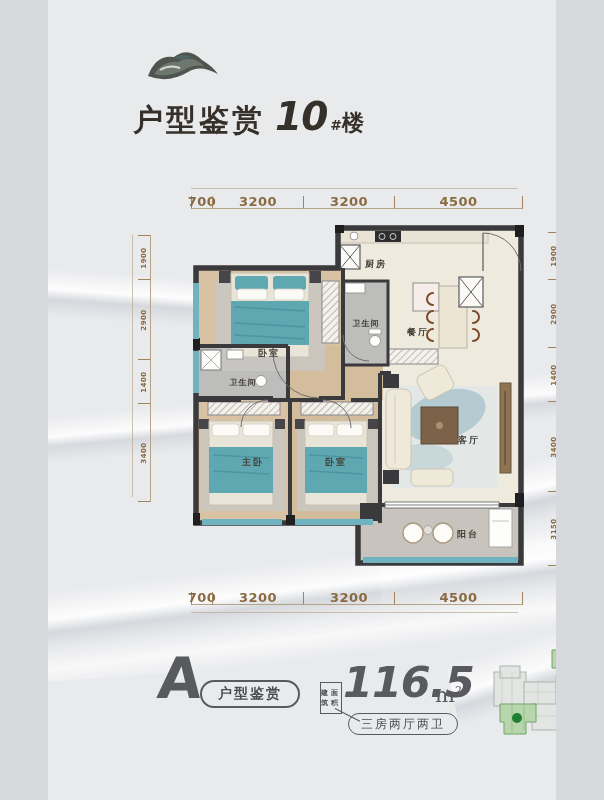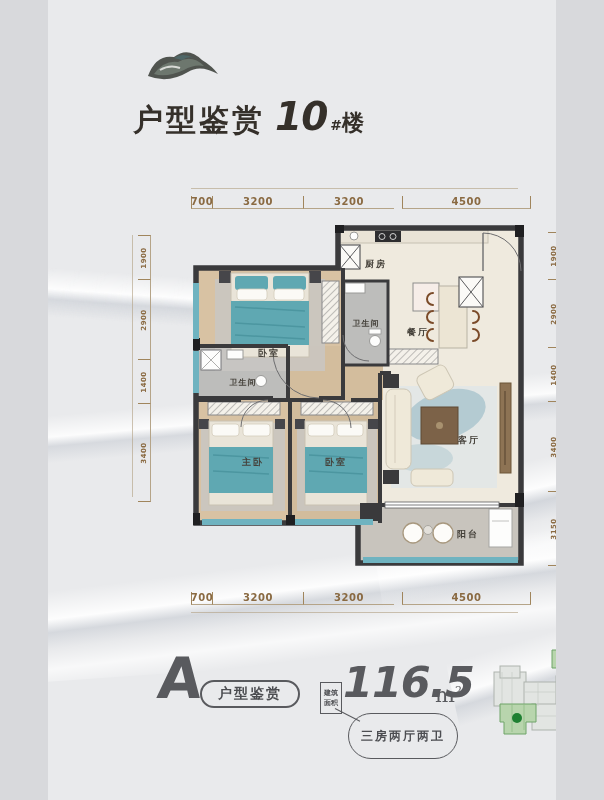--- a/index.html
+++ b/index.html
@@ -24,22 +24,22 @@
   .title{position:absolute;left:85px;top:94px;white-space:nowrap;color:#35302a;}
   .title .t-main{font-size:30px;font-weight:bold;letter-spacing:3px;}
   .title .t-num{font-size:39px;font-weight:bold;font-style:italic;margin-left:10px;letter-spacing:-1px;}
   .title .t-hash{font-size:14px;font-weight:bold;margin-left:3px;}
   .title .t-suffix{font-size:22px;font-weight:bold;}
 
   
   .dim-row{position:absolute;display:flex;height:13px;}
   .dim-row .seg{position:relative;display:flex;align-items:center;justify-content:center;
       border-left:1px solid #a0855c;border-bottom:1px solid #b5a488;}
-  .dim-row .seg:last-child{border-right:1px solid #a0855c;margin-left:8px;}
-  .dim-row .seg span{font-size:10px;font-weight:bold;color:#8a6a42;letter-spacing:.5px;transform:translateY(-1px);}
+  .dim-row .seg:last-child{border-right:1px solid #a0855c;}
+  .dim-row .seg span{font-size:13px;font-weight:bold;color:#8a6a42;letter-spacing:.5px;transform:translateY(-1px);}
   .dim-outer-h{position:absolute;height:0;border-top:1px solid rgba(182,164,136,.65);}
   .dim-outer-v{position:absolute;width:0;border-left:1px solid rgba(182,164,136,.65);}
   .dim-col{position:absolute;display:flex;flex-direction:column;width:13px;}
   .dim-col .seg{position:relative;border-top:1px solid #a0855c;border-right:1px solid #b5a488;}
   .dim-col .seg:last-child{border-bottom:1px solid #a0855c;}
   .dim-col .seg span{position:absolute;left:50%;top:50%;transform:translate(-50%,-50%) rotate(-90deg);
       font-size:7px;font-weight:bold;color:#8a6a42;letter-spacing:.5px;white-space:nowrap;}
 
   
   .plan{position:absolute;left:75px;top:183px;width:455px;height:445px;}
@@ -48,27 +48,27 @@
 
   .watermark{position:absolute;left:222px;top:382px;font-size:33px;font-weight:bold;
       color:rgba(252,252,254,.55);letter-spacing:1px;pointer-events:none;}
 
   
   .ft{color:#595a5e;}
   .unit-letter{position:absolute;left:110px;top:650px;font-size:57px;font-weight:bold;line-height:1;transform:skewX(-6deg);}
   .unit-pill{position:absolute;left:152px;top:680px;width:96px;height:24px;border:2px solid #595a5e;border-radius:999px;
       display:flex;align-items:center;justify-content:center;font-size:14px;font-weight:bold;letter-spacing:2px;color:#4c4d51;}
   .area-box{position:absolute;left:272px;top:682px;width:20px;height:30px;border:1.5px solid #595a5e;
-      display:flex;flex-direction:column;align-items:center;justify-content:center;font-size:7px;font-weight:bold;line-height:1.5;color:#4c4d51;}
+      display:flex;flex-direction:row;align-items:center;justify-content:center;font-size:7px;font-weight:bold;line-height:1.5;color:#4c4d51;}
   .connector{position:absolute;left:287px;top:708px;width:28px;height:0;border-top:1.5px solid #595a5e;transform:rotate(27deg);transform-origin:left center;}
   .area-value{position:absolute;left:295px;top:661px;font-size:43px;font-weight:bold;font-style:italic;letter-spacing:-1px;line-height:1;}
   .area-unit{position:absolute;left:387px;top:683px;font-family:"DejaVu Serif","Liberation Serif",serif;font-size:21px;}
   .area-unit sup{font-size:11px;}
-  .layout-badge{position:absolute;left:300px;top:713px;height:20px;padding:12px 12px;border:1.5px solid #595a5e;border-radius:999px;
-      display:flex;align-items:center;font-size:12px;font-weight:bold;letter-spacing:2px;color:#4c4d51;}
+  .layout-badge{position:absolute;left:300px;top:713px;height:20px;padding:0 12px;border:1.5px solid #595a5e;border-radius:999px;
+      display:flex;align-items:center;font-size:12px;font-weight:normal;letter-spacing:2px;color:#4c4d51;}
   .keyplan{position:absolute;left:440px;top:642px;width:128px;height:102px;}
 </style>
 </head>
 <body>
 
 <div class="stage">
 
   <div class="streak st1"></div>
   <div class="streak st2"></div>
   <div class="streak st3"></div>

